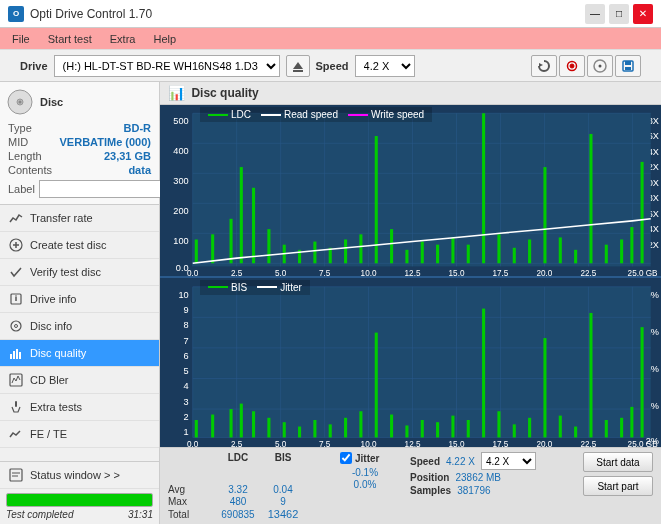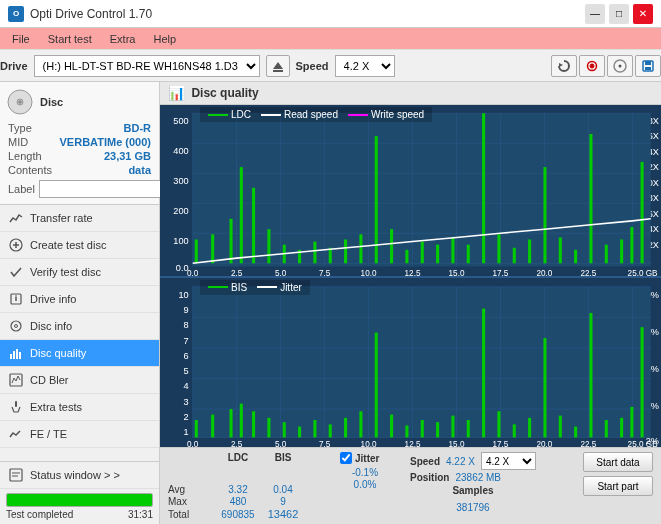--- a/index.html
+++ b/index.html
@@ -12,21 +12,21 @@
     .titlebar-title { font-size: 12px; color: #333; }
     .titlebar-controls { display: flex; gap: 4px; }
     .titlebar-btn { width: 20px; height: 20px; border: none; background: #e0e0e0; cursor: pointer; display: flex; align-items: center; justify-content: center; font-size: 10px; border-radius: 2px; }
     .titlebar-btn.close { background: #e81123; color: white; }
 
     
     .menubar { background: #fca5a5; height: 22px; display: flex; align-items: center; padding: 0 4px; border-bottom: 1px solid #ddd; gap: 2px; }
     .menubar-item { padding: 2px 8px; cursor: pointer; font-size: 11px; color: #333; border-radius: 2px; }
 
     
-    .drivebar { background: #f0f0f0; height: 32px; display: flex; align-items: center; padding: 0 0; border-bottom: 1px solid #ccc; gap: 6px; }
+    .drivebar { background: #f0f0f0; height: 32px; display: flex; align-items: center; padding: 0 20px; border-bottom: 1px solid #ccc; gap: 6px; }
     .drivebar-label { font-size: 11px; color: #333; font-weight: bold; }
     .drive-select { height: 22px; font-size: 11px; border: 1px solid #aaa; background: white; padding: 0 4px; min-width: 200px; }
     .eject-btn { width: 24px; height: 22px; border: 1px solid #aaa; background: #f5f5f5; cursor: pointer; display: flex; align-items: center; justify-content: center; border-radius: 2px; }
     .speed-label { font-size: 11px; color: #333; font-weight: bold; }
     .speed-select { height: 22px; font-size: 11px; border: 1px solid #aaa; background: white; padding: 0 4px; width: 60px; }
     .toolbar-icons { display: flex; gap: 2px; margin-left: auto; }
     .toolbar-icon-btn { width: 26px; height: 22px; border: 1px solid #aaa; background: #f5f5f5; cursor: pointer; display: flex; align-items: center; justify-content: center; border-radius: 2px; }
 
     
     .main { display: flex; height: calc(524px - 82px); }
@@ -51,21 +51,21 @@
     .nav-item.active .nav-icon { color: white; }
     .nav-icon { width: 16px; height: 16px; display: flex; align-items: center; justify-content: center; font-size: 12px; color: #555; }
     .nav-label { font-size: 11px; }
 
     
     .status-bar-panel { border-top: 1px solid #ccc; }
     .status-window-btn { display: flex; align-items: center; gap: 6px; padding: 5px 8px; cursor: pointer; color: #333; border-bottom: 1px solid #e0e0e0; }
     .progress-bar-area { padding: 4px 6px 4px 6px; }
     .progress-bar-bg { height: 14px; background: #e0e0e0; border: 1px solid #aaa; border-radius: 2px; overflow: hidden; }
     .progress-bar-fill { height: 100%; background: #00cc00; }
-    .status-text { font-size: 10px; color: #333; margin-top: 2px; display: flex; justify-content: space-between; }
+    .status-text { font-size: 10px; color: #333; margin-top: 2px; display: flex; justify-content: space-between; font-style: italic; }
 
     
     .content { flex: 1; background: #1a3a5c; display: flex; flex-direction: column; overflow: hidden; }
 
     
     .dq-header { background: #e8e8e8; padding: 3px 8px; display: flex; align-items: center; gap: 6px; border-bottom: 1px solid #ccc; }
     .dq-header-icon { color: #1a6fb5; font-size: 14px; }
     .dq-title { font-size: 12px; font-weight: bold; color: #333; }
 
     
@@ -564,21 +564,21 @@
           <span style="font-size:10px;color:#333;font-weight:bold;">Speed</span>
           <span style="font-size:10px;color:#1a6fb5;">4.22 X</span>
           <select class="speed-dropdown">
             <option>4.2 X</option>
           </select>
         </div>
         <div style="display:flex;gap:6px;align-items:center;">
           <span style="font-size:10px;color:#333;font-weight:bold;">Position</span>
           <span style="font-size:10px;color:#1a6fb5;">23862 MB</span>
         </div>
-        <div style="display:flex;gap:6px;align-items:center;flex-direction:column;">
+        <div style="display:flex;gap:6px;align-items:center;">
           <span style="font-size:10px;color:#333;font-weight:bold;">Samples</span>
           <span style="font-size:10px;color:#1a6fb5;">381796</span>
         </div>
       </div>
 
       <div style="display:flex;flex-direction:column;gap:4px;margin-left:auto;">
         <button class="stat-btn">Start data</button>
         <button class="stat-btn">Start part</button>
       </div>
 

